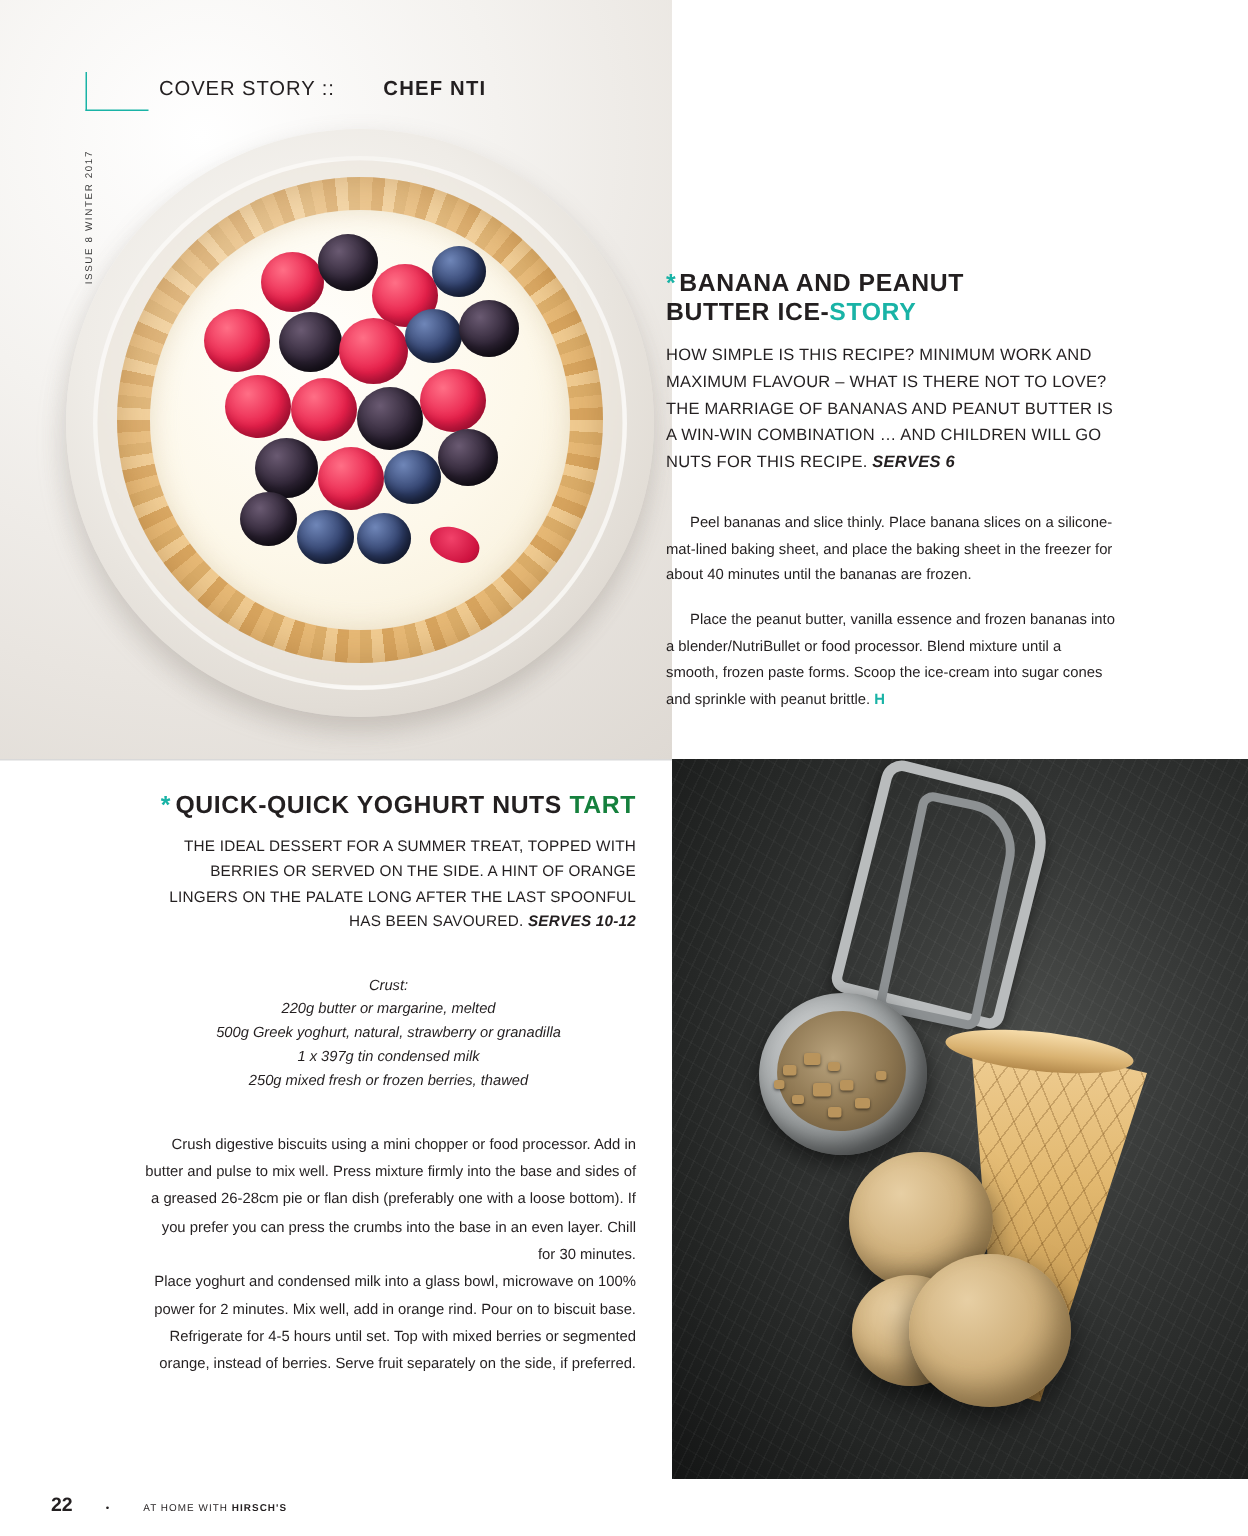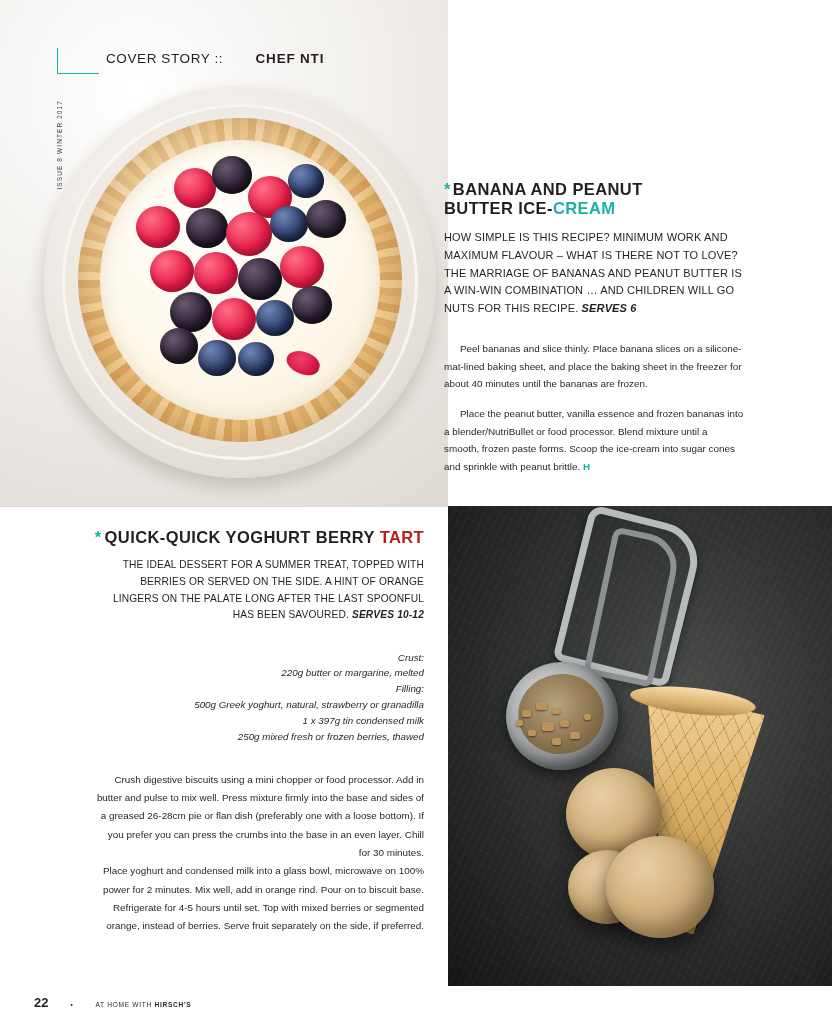--- a/index.html
+++ b/index.html
@@ -174,33 +174,34 @@
     text-align: right;
   }
   .recipe-title2 {
     font-size: 16.5px;
     font-weight: bold;
     letter-spacing: .4px;
     line-height: 1.18;
     margin: 0 0 10px 0;
   }
   .recipe-title2 .star { color: #19b3a6; margin-right: 3px; }
-  .recipe-title2 .accent { color: #b91c1c; }
+  .recipe-title2 .accent { color: #15803d; }
   .intro2 {
     font-size: 10.2px;
     line-height: 1.62;
     letter-spacing: .15px;
     margin: 0 0 26px 0;
   }
   .intro2 .serves { font-style: italic; font-weight: bold; }
   .ingredients2 {
     font-size: 9.8px;
     font-style: italic;
     line-height: 1.62;
     margin: 0 0 26px 0;
+    text-align: center;
   }
   .method2 p {
     font-size: 9.9px;
     line-height: 1.85;
     margin: 0;
   }
 
   
   .photo-cone {
     position: absolute;
@@ -339,44 +340,43 @@
 
   <div class="cover-rule"></div>
   <div class="cover-rule-h"></div>
   <div class="cover-story">
     <span>COVER STORY :: </span><b>CHEF NTI</b>
   </div>
 
   <div class="col-right">
     <h2 class="recipe-title">
       <span class="star">*</span><span>BANANA AND PEANUT</span><br>
-      <span>BUTTER ICE-</span><span class="accent">CREAM</span>
+      <span>BUTTER ICE-</span><span class="accent">STORY</span>
     </h2>
     <p class="intro">
       <span>HOW SIMPLE IS THIS RECIPE? MINIMUM WORK AND MAXIMUM FLAVOUR – WHAT IS THERE NOT TO LOVE? THE MARRIAGE OF BANANAS AND PEANUT BUTTER IS A WIN-WIN COMBINATION … AND CHILDREN WILL GO NUTS FOR THIS RECIPE. </span><span class="serves">SERVES 6</span>
     </p>
     <div class="method">
       <p>Peel bananas and slice thinly. Place banana slices on a silicone-mat-lined baking sheet, and place the baking sheet in the freezer for about 40 minutes until the bananas are frozen.</p>
       <p><span>Place the peanut butter, vanilla essence and frozen bananas into a blender/NutriBullet or food processor. Blend mixture until a smooth, frozen paste forms. Scoop the ice-cream into sugar cones and sprinkle with peanut brittle. </span><span class="endmark">H</span></p>
     </div>
   </div>
 
   <div class="mid-rule"></div>
 
   <div class="col-left-bottom">
     <h2 class="recipe-title2">
-      <span class="star">*</span><span>QUICK-QUICK YOGHURT BERRY </span><span class="accent">TART</span>
+      <span class="star">*</span><span>QUICK-QUICK YOGHURT NUTS </span><span class="accent">TART</span>
     </h2>
     <p class="intro2">
       <span>THE IDEAL DESSERT FOR A SUMMER TREAT, TOPPED WITH BERRIES OR SERVED ON THE SIDE. A HINT OF ORANGE LINGERS ON THE PALATE LONG AFTER THE LAST SPOONFUL HAS BEEN SAVOURED. </span><span class="serves">SERVES 10-12</span>
     </p>
     <div class="ingredients2">
       <div>Crust:</div>
       <div>220g butter or margarine, melted</div>
-      <div>Filling:</div>
       <div>500g Greek yoghurt, natural, strawberry or granadilla</div>
       <div>1 x 397g tin condensed milk</div>
       <div>250g mixed fresh or frozen berries, thawed</div>
     </div>
     <div class="method2">
       <p>Crush digestive biscuits using a mini chopper or food processor. Add in butter and pulse to mix well. Press mixture firmly into the base and sides of a greased 26-28cm pie or flan dish (preferably one with a loose bottom). If you prefer you can press the crumbs into the base in an even layer. Chill for 30 minutes.</p>
       <p>Place yoghurt and condensed milk into a glass bowl, microwave on 100% power for 2 minutes. Mix well, add in orange rind. Pour on to biscuit base. Refrigerate for 4-5 hours until set. Top with mixed berries or segmented orange, instead of berries. Serve fruit separately on the side, if preferred.</p>
     </div>
   </div>
 

